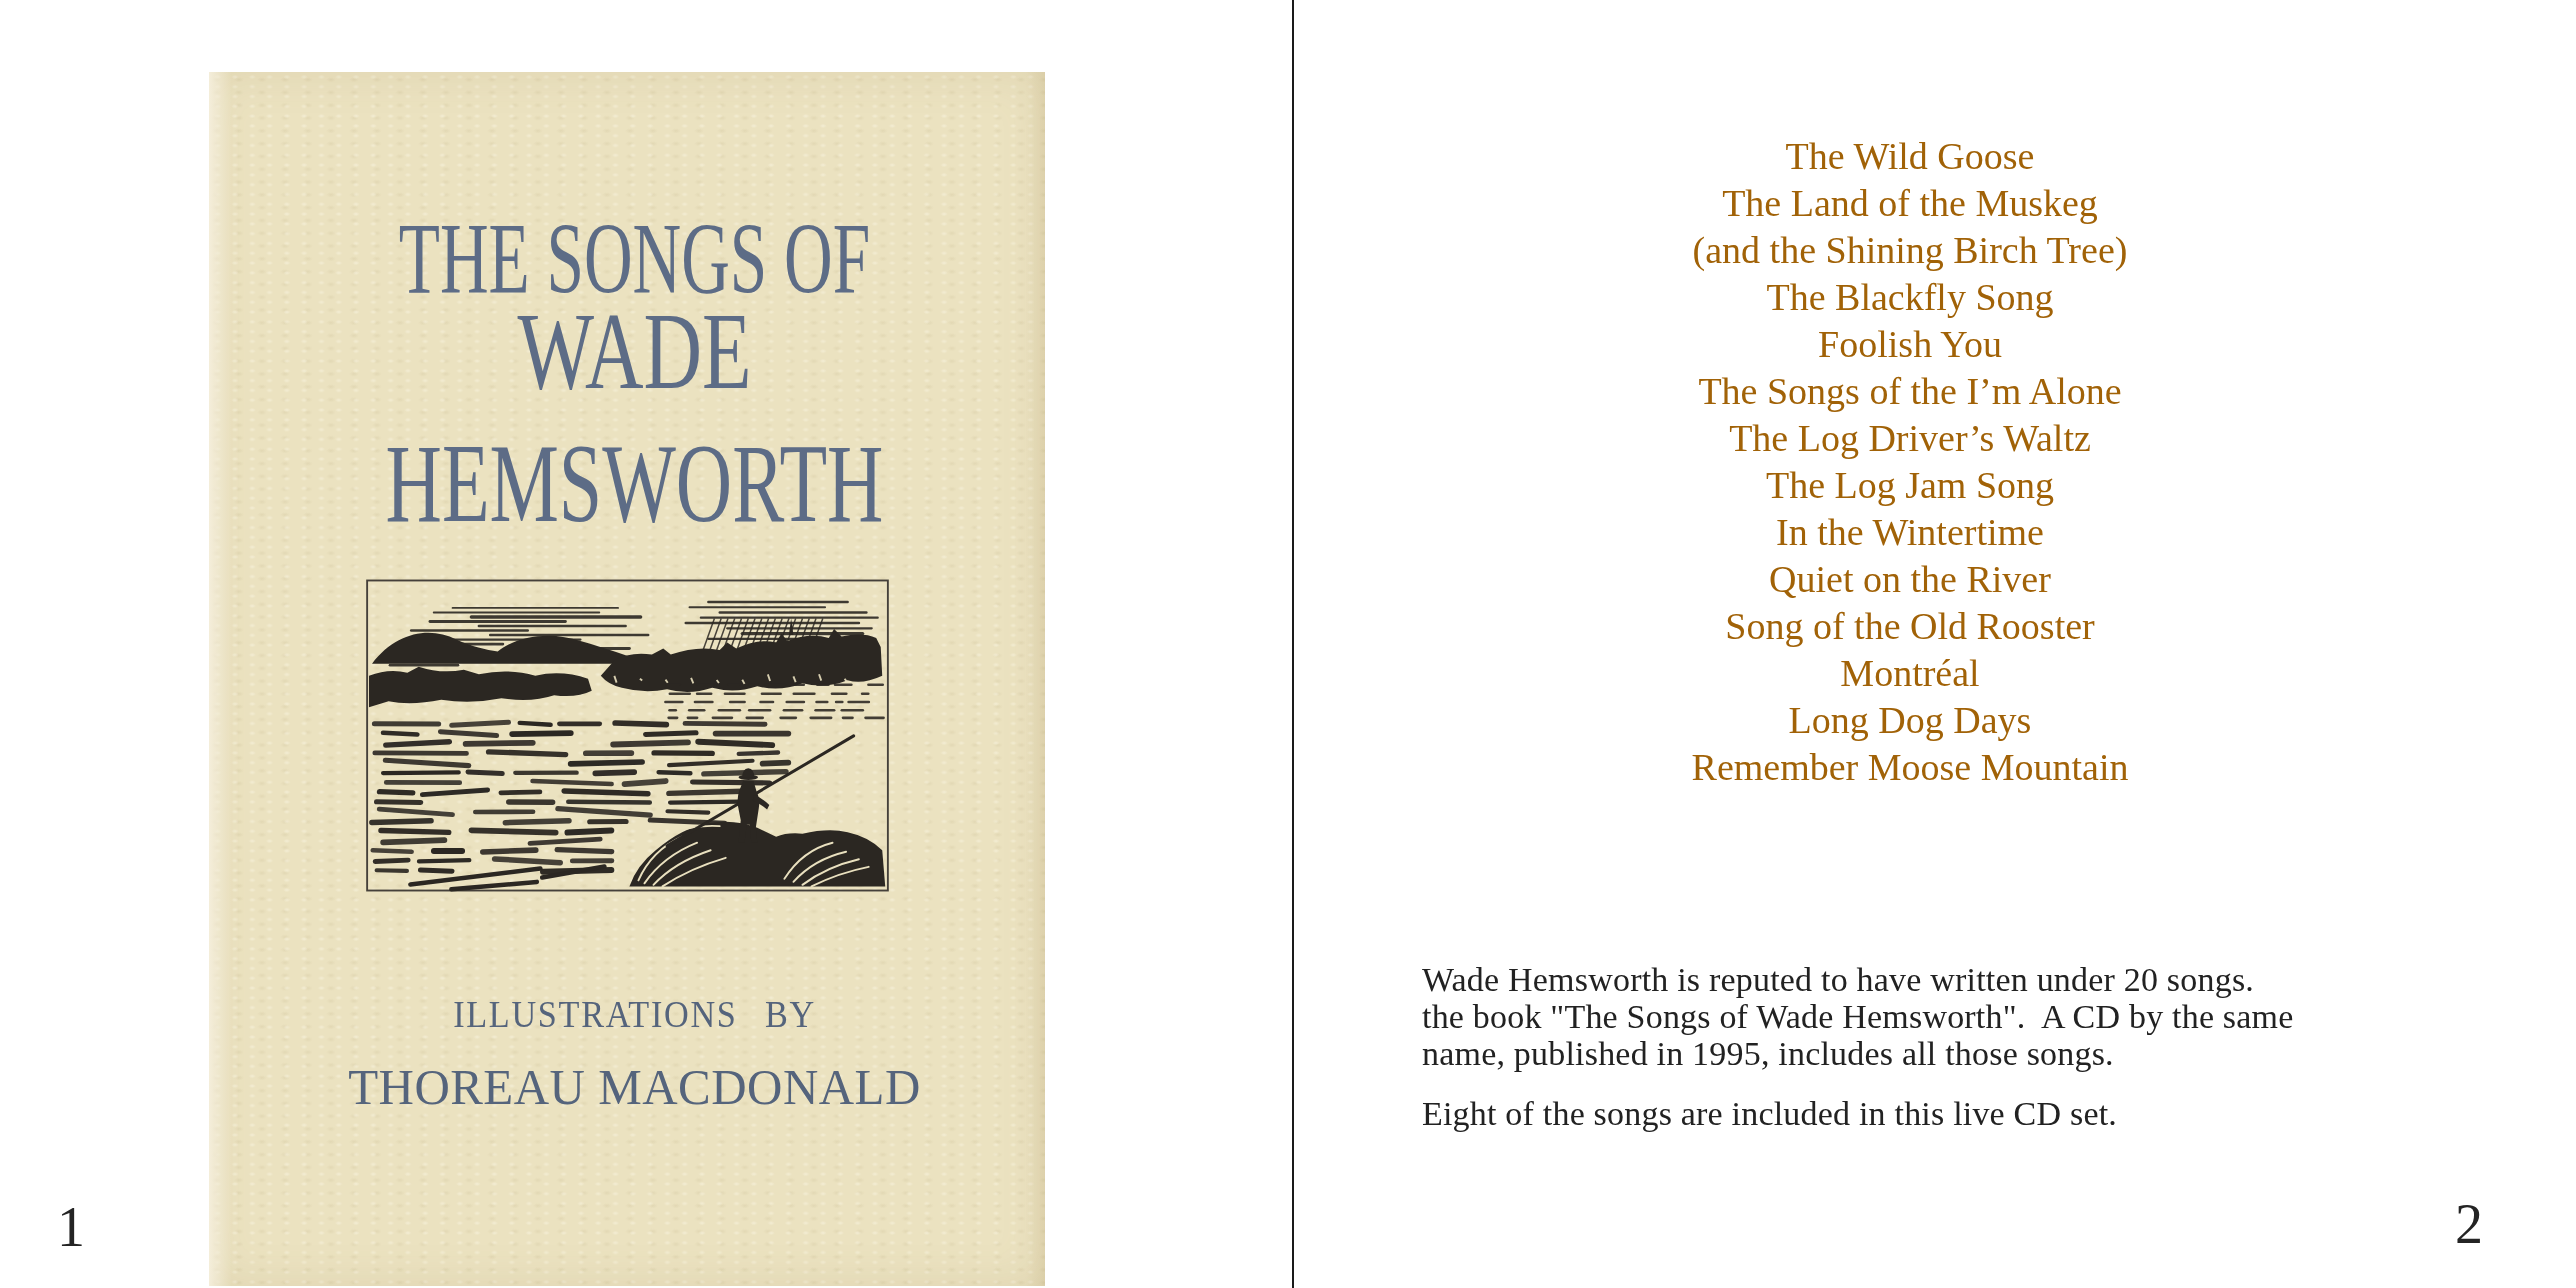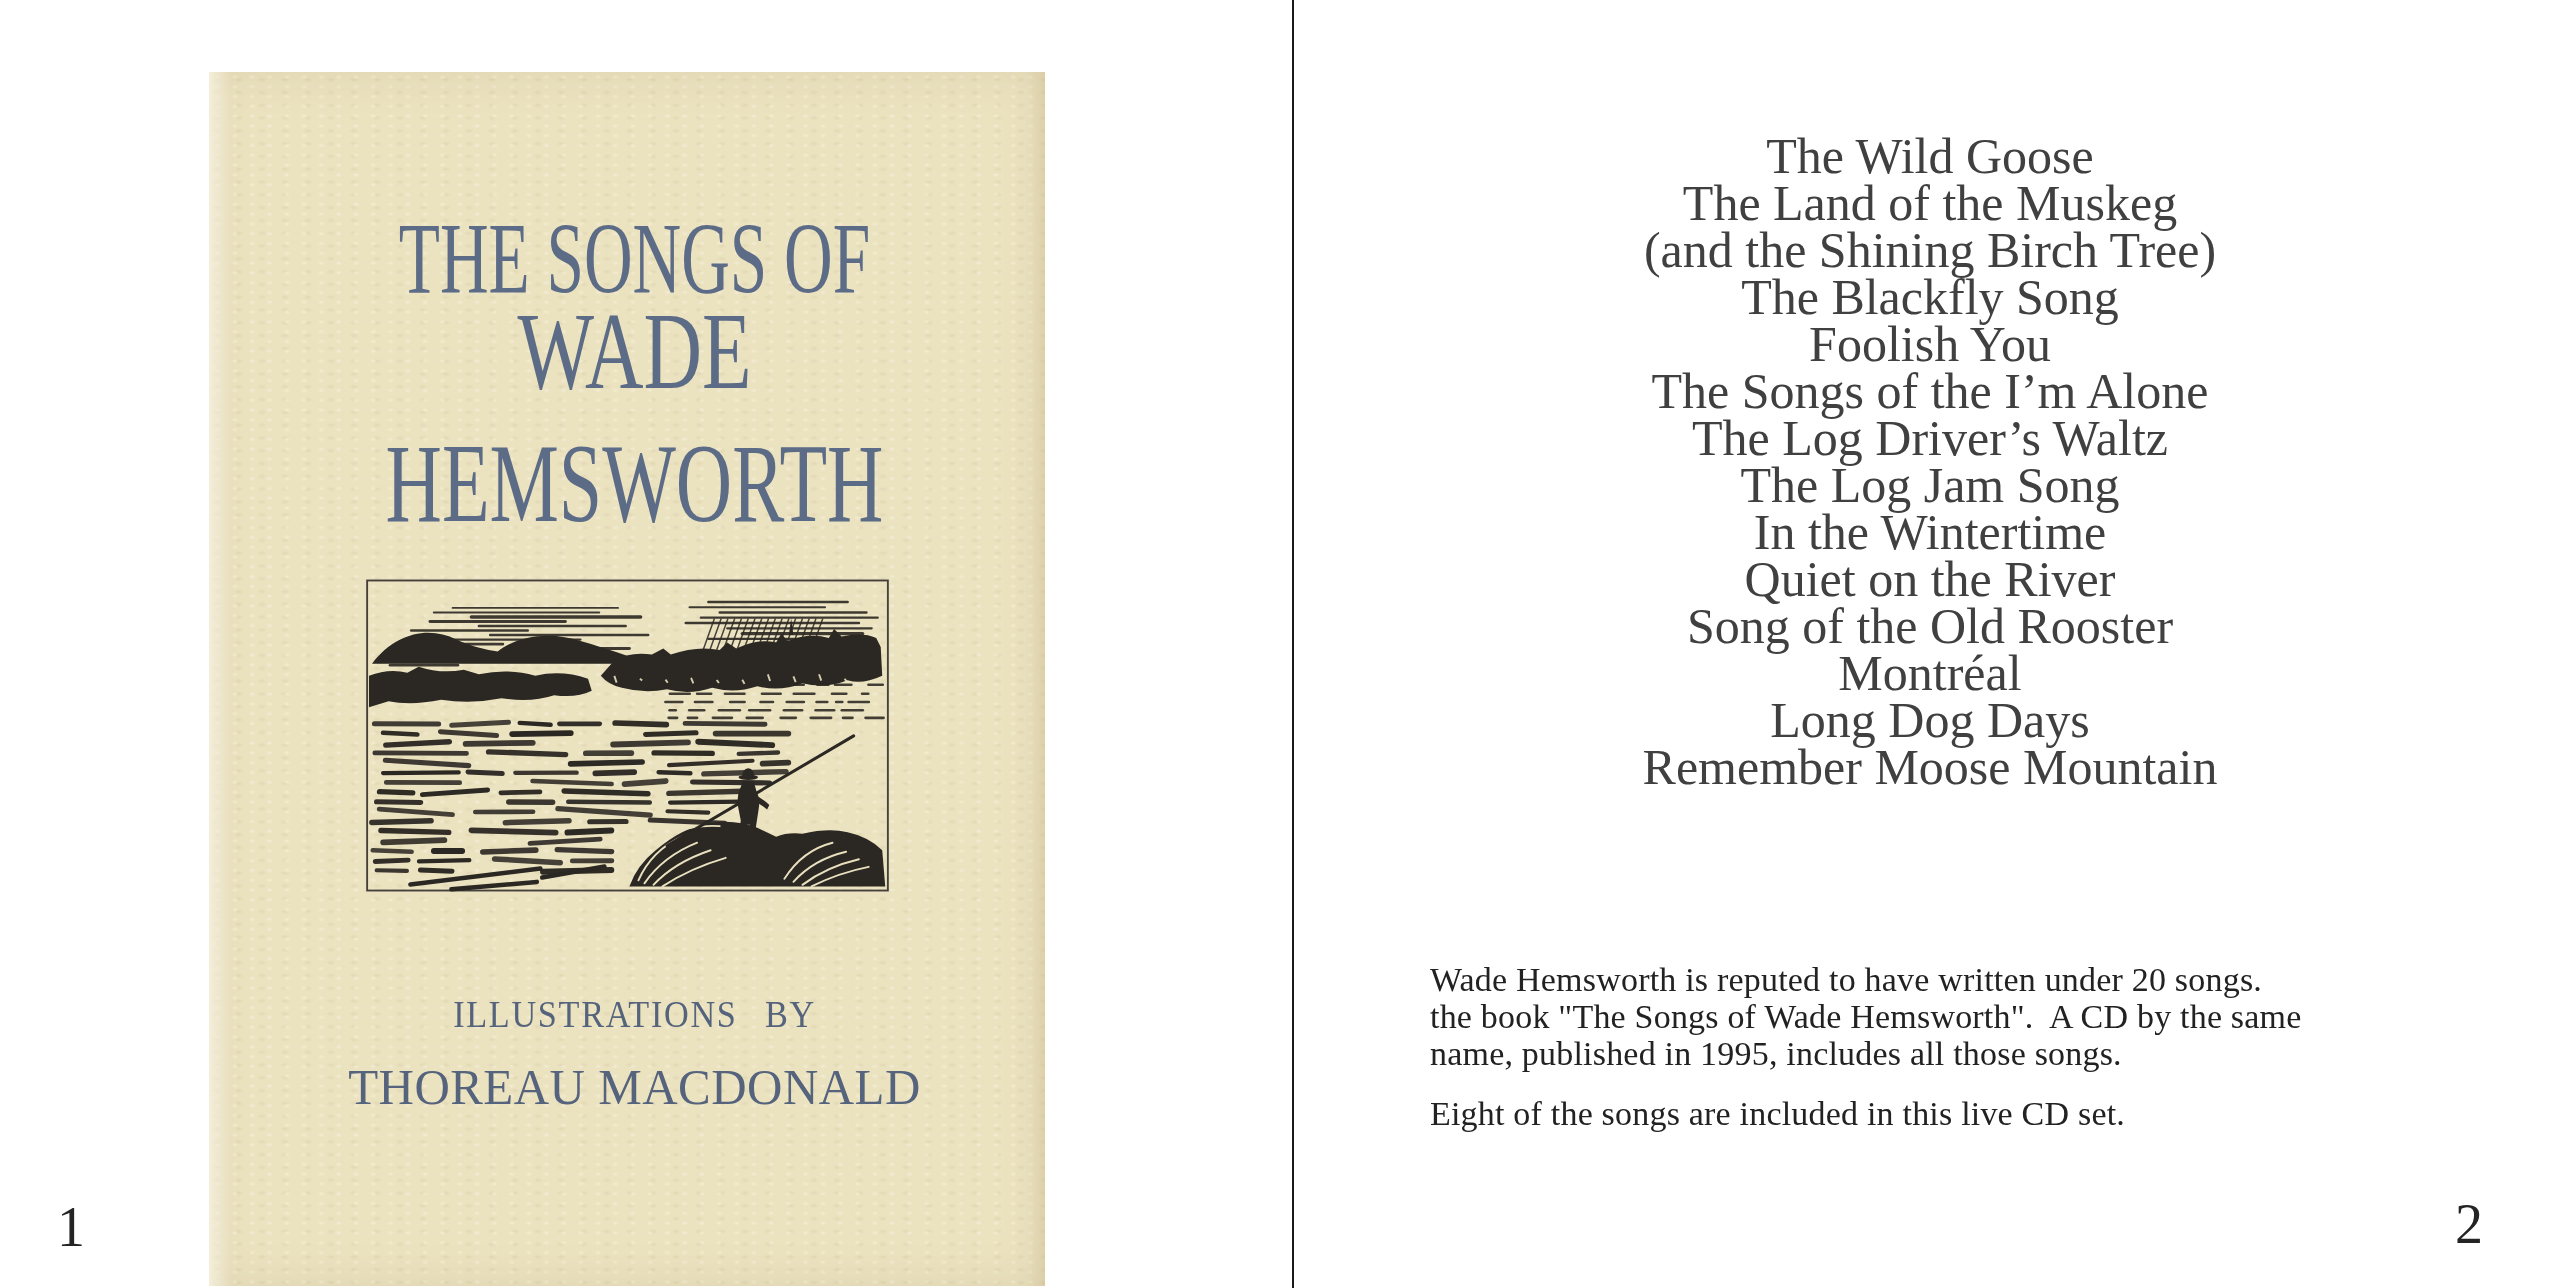--- a/index.html
+++ b/index.html
@@ -26,24 +26,24 @@
                 transform:scaleX(0.90);transform-origin:50% 0;}
   .credit-name{top:990px;font-size:51px;letter-spacing:0.01em;color:#55647c;
                transform:scaleX(0.96);transform-origin:50% 0;}
   .illus{position:absolute;left:157px;top:507px;width:523px;height:313px;}
   
   .pagenum{position:absolute;font-size:56px;line-height:1;color:#242424;}
   .pn-left{left:57px;top:1199px;}
   .pn-right{left:2455px;top:1196px;}
   
   .songlist{position:absolute;left:1294px;top:133px;width:1232px;text-align:center;
-            font-size:50px;line-height:47px;color:#404040;margin-left:20px;}
+            font-size:38px;line-height:47px;color:#a16207;}
   .song-line .it{}
   .notes{position:absolute;left:1422px;top:961px;width:1130px;color:#222222;
-         font-size:34px;line-height:37px;letter-spacing:0.2px;margin-left:8px;}
+         font-size:34px;line-height:37px;letter-spacing:0.2px;}
   .pline{white-space:pre;}
   .para.p2{margin-top:23px;}
 </style>
 </head>
 <body>
 
 <div class="stage">
 
   <div>
     <div class="cover">

